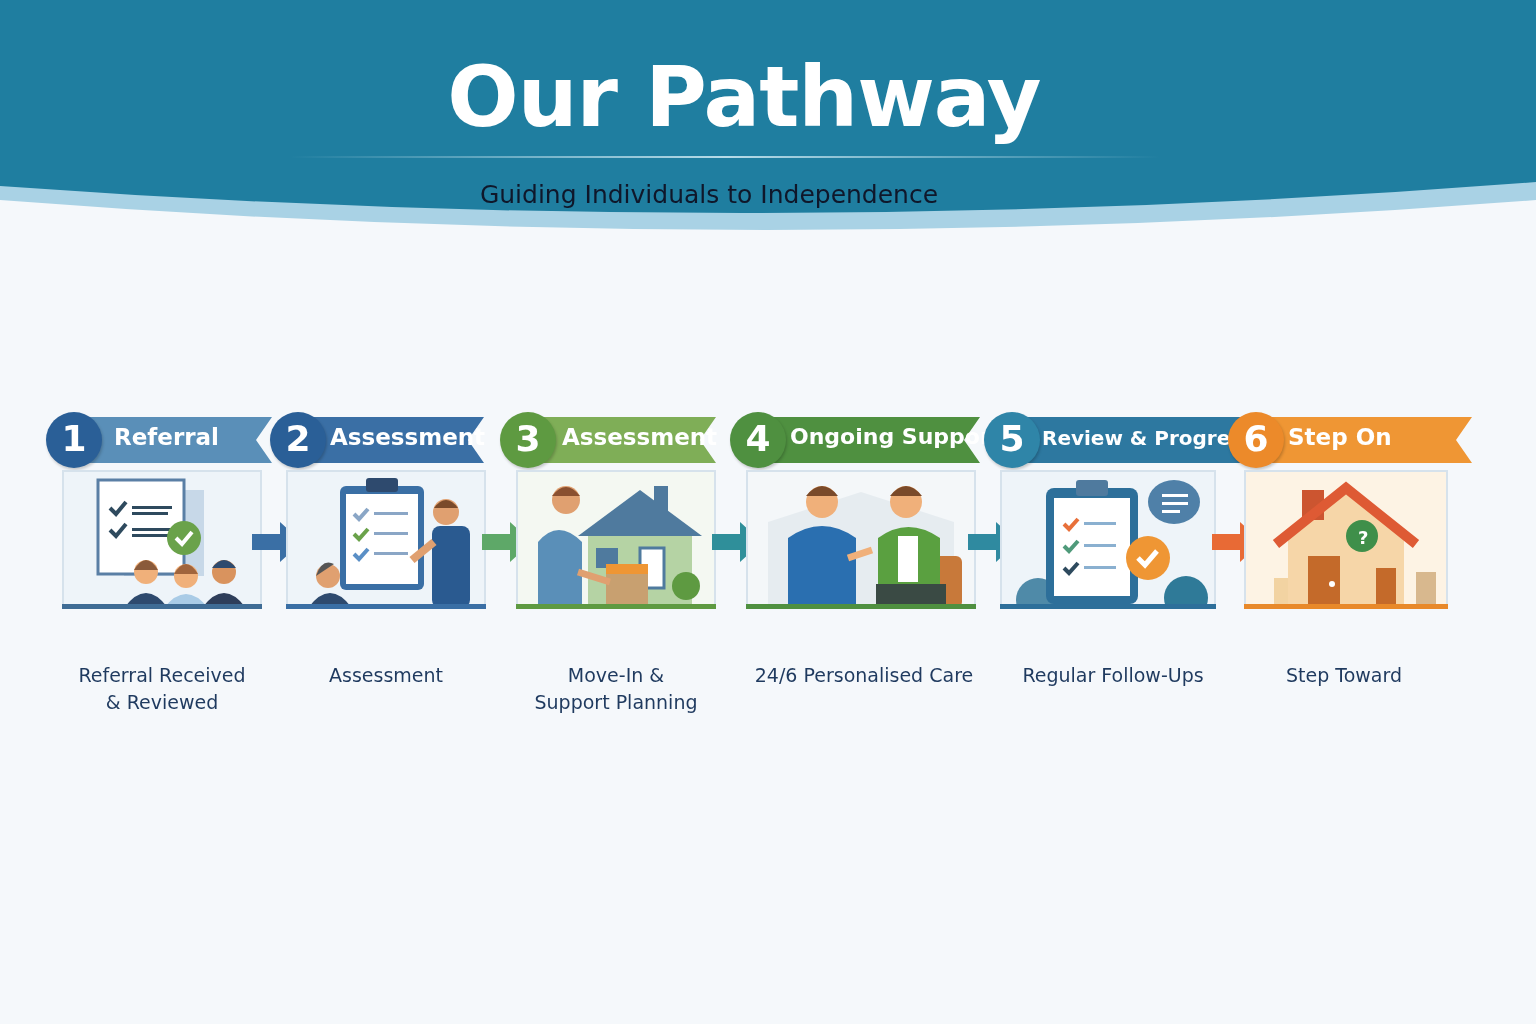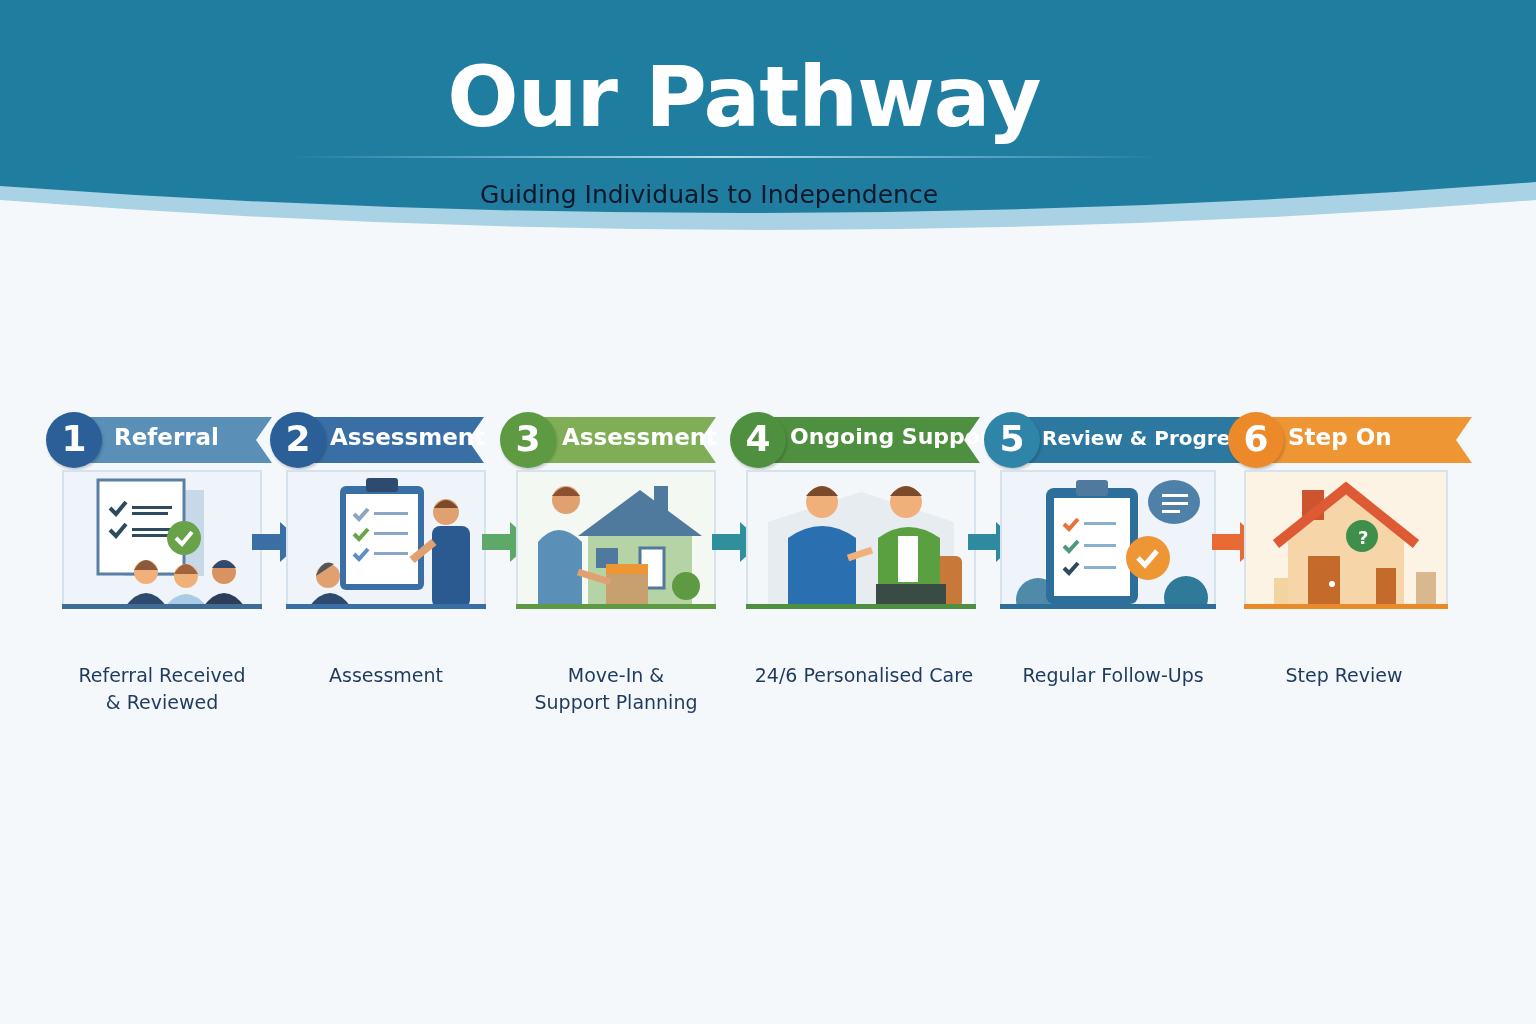--- a/index.html
+++ b/index.html
@@ -249,15 +249,15 @@
       <path d="M30 72 L100 16 L170 72" stroke="#de5a34" stroke-width="10" fill="none"></path>
       <rect x="62" y="84" width="32" height="52" fill="#c46a2a"></rect>
       <circle cx="86" cy="112" r="3" fill="#fff"></circle>
       <rect x="130" y="96" width="20" height="40" fill="#c46a2a"></rect>
       <circle cx="116" cy="64" r="16" fill="#3f8f4a"></circle>
       <text x="112" y="72" fill="#fff" font-size="18" font-weight="bold" font-family="DejaVu Sans, sans-serif">?</text>
     </svg>
   </div>
   <div class="panel-base" style="width:204px;background:#e8892a"></div>
   <div class="desc">
-    <div>Step Review</div>
+    <div>Step Toward</div>
   </div>
 </div>
 
 </body></html>

